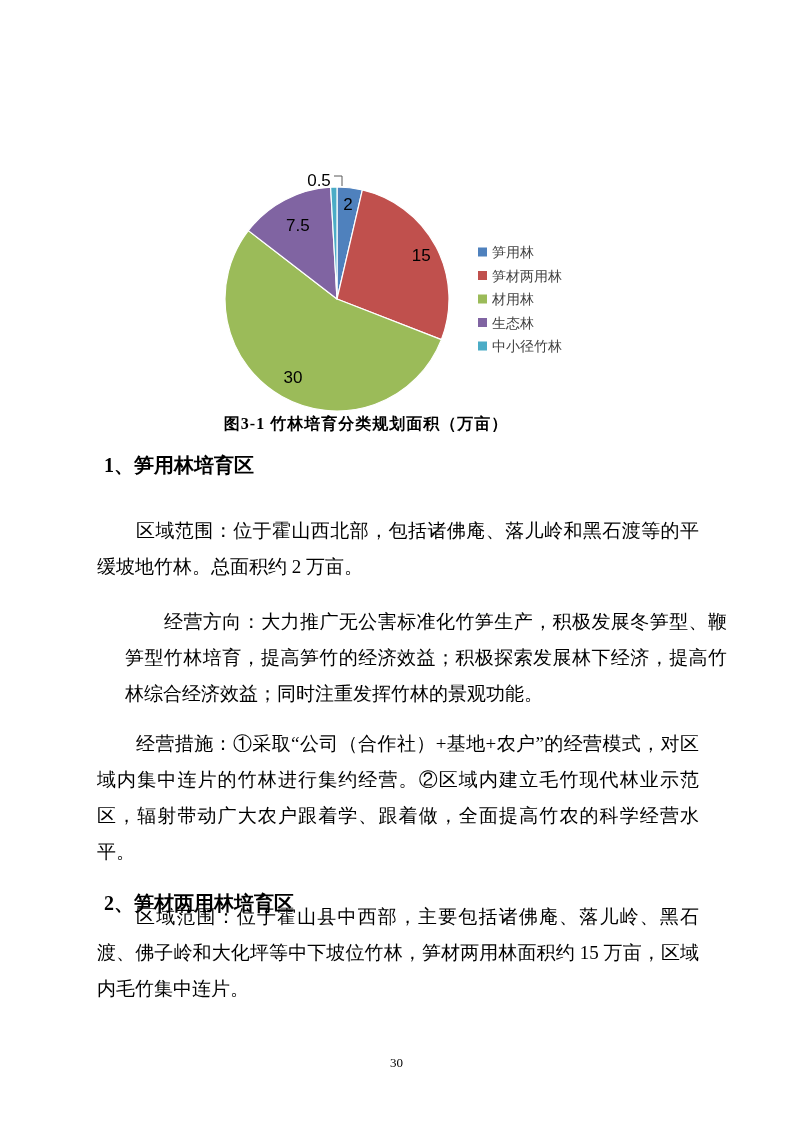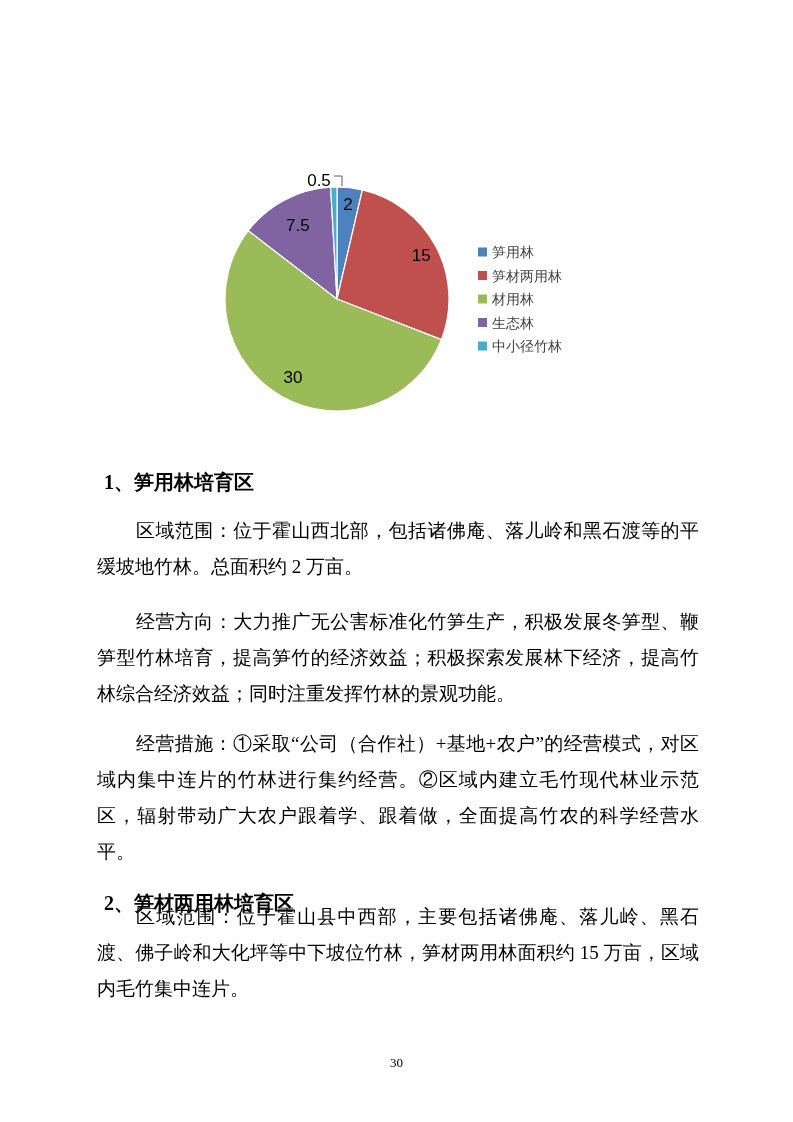--- a/index.html
+++ b/index.html
@@ -21,30 +21,30 @@
     position:absolute; left:86px; top:414px; width:560px;
     text-align:center;
     font-size:16px; font-weight:bold;
     letter-spacing:1px;
   }
   .sec-heading {
     position:absolute; left:104px; width:600px;
     font-size:20px; font-weight:bold;
     white-space:nowrap;
   }
-  .h1 { top:469px; }
+  .h1 { top:452px; }
   .h2 { top:890px; }
   .body-para {
     position:absolute; left:97px; width:602px;
     font-size:19px; line-height:36px;
     text-align:justify;
     text-indent:39px;
   }
   .p1 { top:513px; }
-  .p2 { top:604px; }
+  .p2 { top:604px;margin-left:28px; }
   .p3 { top:726px; }
   .p4 { top:899px; }
   .page-number {
     position:absolute; left:0; top:1055px; width:100%;
     text-align:center;
     font-size:13px;
   }
   .chart-text { font-family:"Liberation Sans", sans-serif; }
 </style>
 </head>
@@ -71,20 +71,21 @@
         <text x="322" y="128.5" font-size="14" fill="#3f3f3f" class="chart-text">笋材两用林</text>
         <rect x="308" y="142.5" width="9" height="9" fill="#9BBB59"></rect>
         <text x="322" y="152.0" font-size="14" fill="#3f3f3f" class="chart-text">材用林</text>
         <rect x="308" y="166.0" width="9" height="9" fill="#8064A2"></rect>
         <text x="322" y="175.5" font-size="14" fill="#3f3f3f" class="chart-text">生态林</text>
         <rect x="308" y="189.5" width="9" height="9" fill="#4BACC6"></rect>
         <text x="322" y="199.0" font-size="14" fill="#3f3f3f" class="chart-text">中小径竹林</text>
       </svg>
   </div>
 
+  <div class="fig-caption">图3-1 竹林培育分类规划面积（万亩）</div>
 
   <div class="sec-heading h1">1、笋用林培育区</div>
 
   <div class="body-para p1">区域范围：位于霍山西北部，包括诸佛庵、落儿岭和黑石渡等的平缓坡地竹林。总面积约 2 万亩。</div>
 
   <div class="body-para p2">经营方向：大力推广无公害标准化竹笋生产，积极发展冬笋型、鞭笋型竹林培育，提高笋竹的经济效益；积极探索发展林下经济，提高竹林综合经济效益；同时注重发挥竹林的景观功能。</div>
 
   <div class="body-para p3">经营措施：①采取“公司（合作社）+基地+农户”的经营模式，对区域内集中连片的竹林进行集约经营。②区域内建立毛竹现代林业示范区，辐射带动广大农户跟着学、跟着做，全面提高竹农的科学经营水平。</div>
 
   <div class="sec-heading h2">2、笋材两用林培育区</div>

